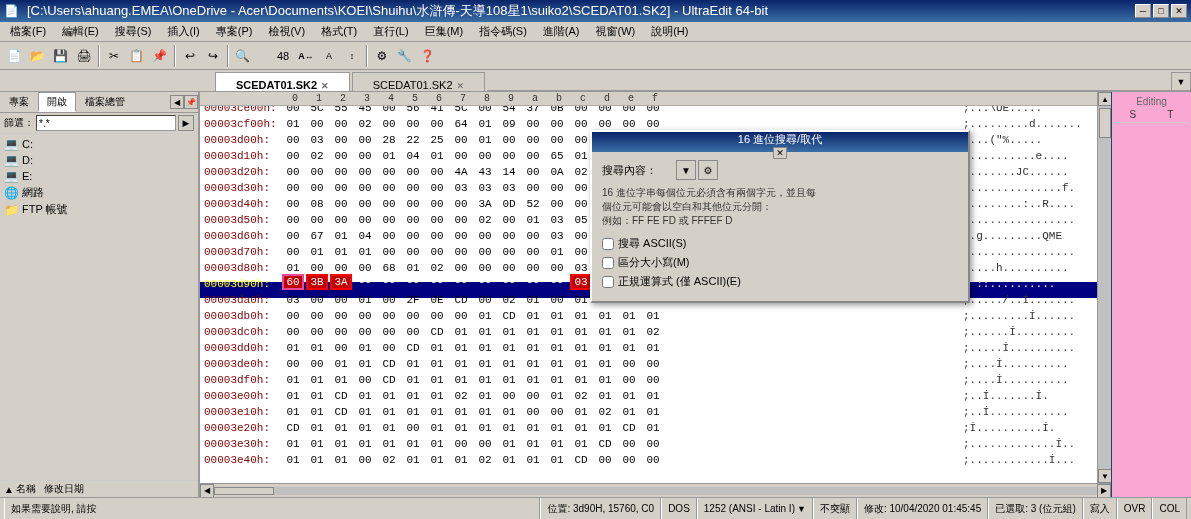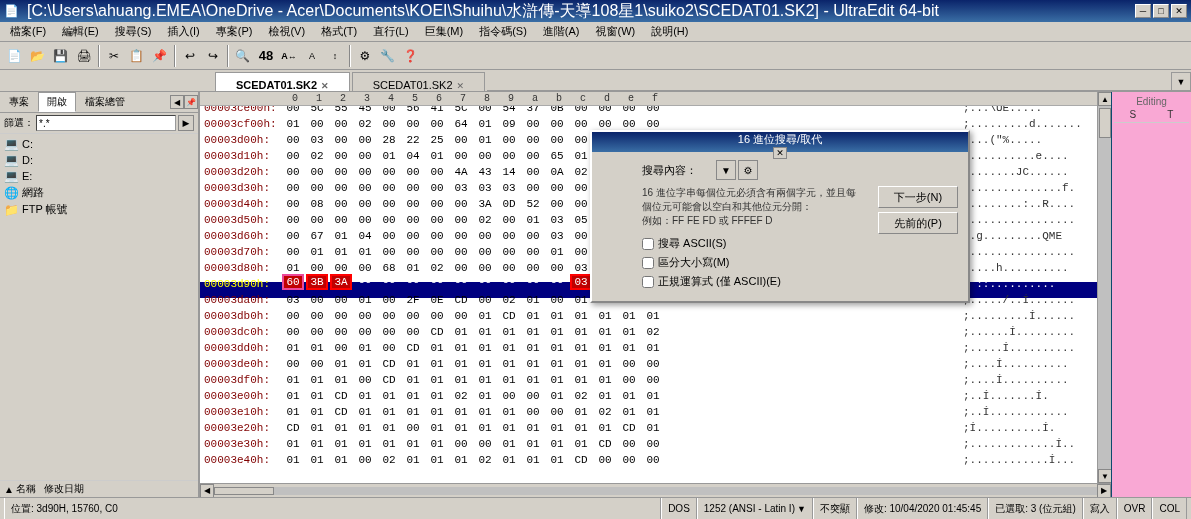--- a/index.html
+++ b/index.html
@@ -8,21 +8,21 @@
     
     #title-bar {
       background: linear-gradient(to bottom, #0a246a, #3a6ea5);
       color: white;
       height: 22px;
       display: flex;
       align-items: center;
       padding: 0 4px;
       font-size: 11px;
     }
-    #title-bar .title-text { flex: 1; padding-left: 4px; font-size: 16px; }
+    #title-bar .title-text { flex: 1; padding-left: 4px; font-size: 13px; }
     #title-bar .win-buttons { display: flex; gap: 2px; }
     #title-bar .win-btn {
       width: 16px; height: 14px;
       background: #d4d0c8;
       border: 1px solid #888;
       border-top-color: #fff;
       border-left-color: #fff;
       font-size: 9px;
       display: flex; align-items: center; justify-content: center;
       cursor: pointer;
@@ -306,21 +306,21 @@
       padding: 2px 12px;
       cursor: pointer;
       border: 1px solid transparent;
       font-size: 11px;
     }
     .dlg-tab.active {
       background: #d4d0c8;
       border: 1px solid #999;
       border-bottom-color: #d4d0c8;
     }
-    #dialog-body { padding: 8px 10px; margin-left: 40px; }
+    #dialog-body { padding: 8px 10px; }
     .dlg-row { display: flex; align-items: center; margin-bottom: 6px; }
     .dlg-label { width: 70px; font-size: 11px; }
     .dlg-input {
       flex: 1;
       height: 18px;
       border: 1px inset #999;
       background: white;
       font-family: 'Courier New', monospace;
       font-size: 11px;
       padding: 0 4px;
@@ -423,21 +423,21 @@
   <div class="tb-btn">🖨</div>
   <div class="tb-sep"></div>
   <div class="tb-btn">✂</div>
   <div class="tb-btn">📋</div>
   <div class="tb-btn">📌</div>
   <div class="tb-sep"></div>
   <div class="tb-btn">↩</div>
   <div class="tb-btn">↪</div>
   <div class="tb-sep"></div>
   <div class="tb-btn">🔍</div>
-  <div class="tb-btn" style="font-size:13px;font-weight:bold;">48</div>
+  <div class="tb-btn" style="font-size:11px;font-weight:normal;margin-left:17px;">48</div>
   <div class="tb-btn" style="font-size:9px;font-weight:bold;">A↔</div>
   <div class="tb-btn" style="font-size:9px;">A</div>
   <div class="tb-btn" style="font-size:9px;">↕</div>
   <div class="tb-sep"></div>
   <div class="tb-btn">⚙</div>
   <div class="tb-btn">🔧</div>
   <div class="tb-btn">❓</div>
 </div>
 
 <div id="tab-bar">
@@ -1085,20 +1085,21 @@
     <div id="right-panel-title">Editing</div>
     <div class="rp-col-headers">
       <span>S</span>
       <span>T</span>
     </div>
   </div>
 
 </div>
 
 <div id="status-bar">
+  <div class="status-seg">如果需要說明, 請按</div>
   <div class="status-seg">位置: 3d90H, 15760, C0</div>
   <div class="status-seg">DOS</div>
   <div class="status-seg">
     <span>1252 (ANSI - Latin I)</span>
     <span style="margin-left:2px; font-size:9px;">▼</span>
   </div>
   <div class="status-seg">不突顯</div>
   <div class="status-seg">修改: 10/04/2020 01:45:45</div>
   <div class="status-seg">已選取: 3 (位元組)</div>
   <div class="status-seg">寫入</div>
@@ -1134,20 +1135,16 @@
           </div>
           <div class="dlg-checkbox-row">
             <input type="checkbox" style="">
             <span>區分大小寫(M)</span>
           </div>
           <div class="dlg-checkbox-row">
             <input type="checkbox" style="">
             <span>正規運算式 (僅 ASCII)(E)</span>
           </div>
         </div>
-        <div class="dlg-buttons">
-          <button class="dlg-btn">下一步(N)</button>
-          <button class="dlg-btn">先前的(P)</button>
-        </div>
       </div>
     </div>
   </div>
 </div>
 
 </body></html>

